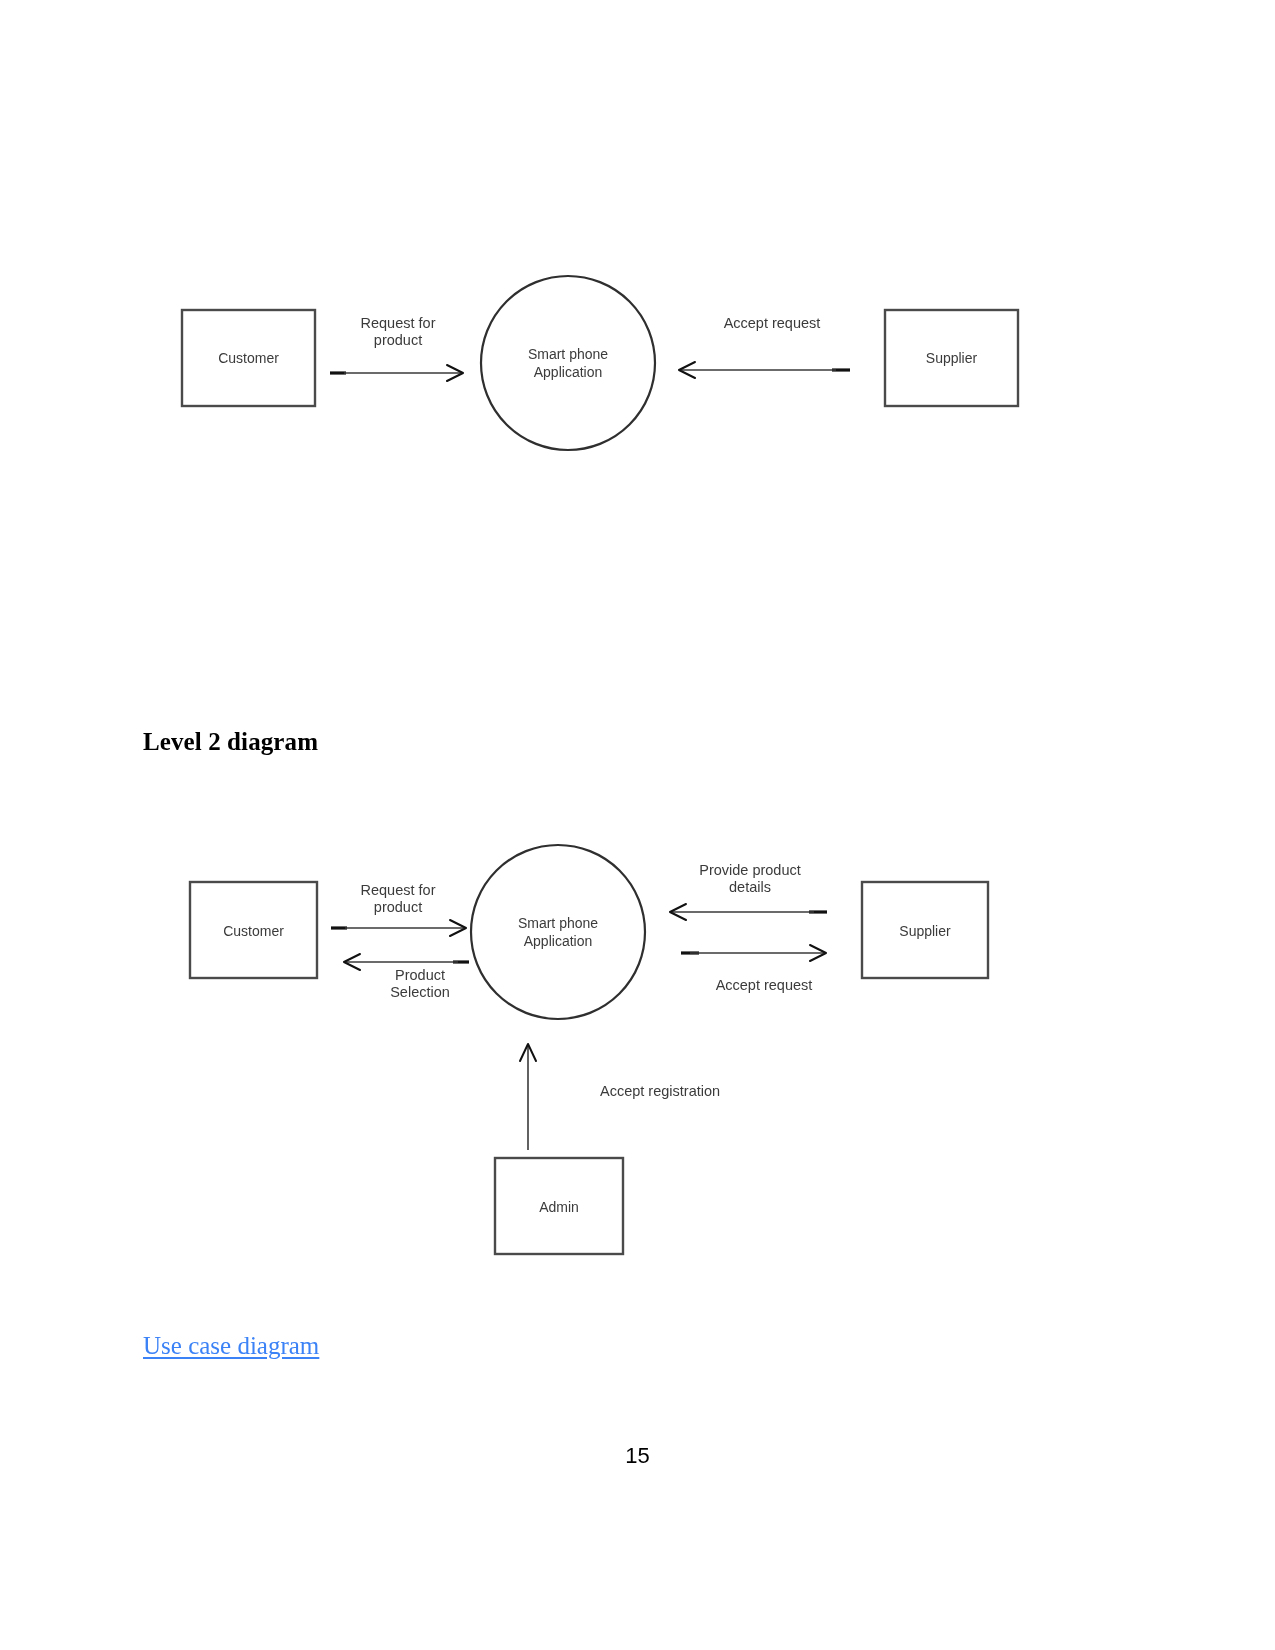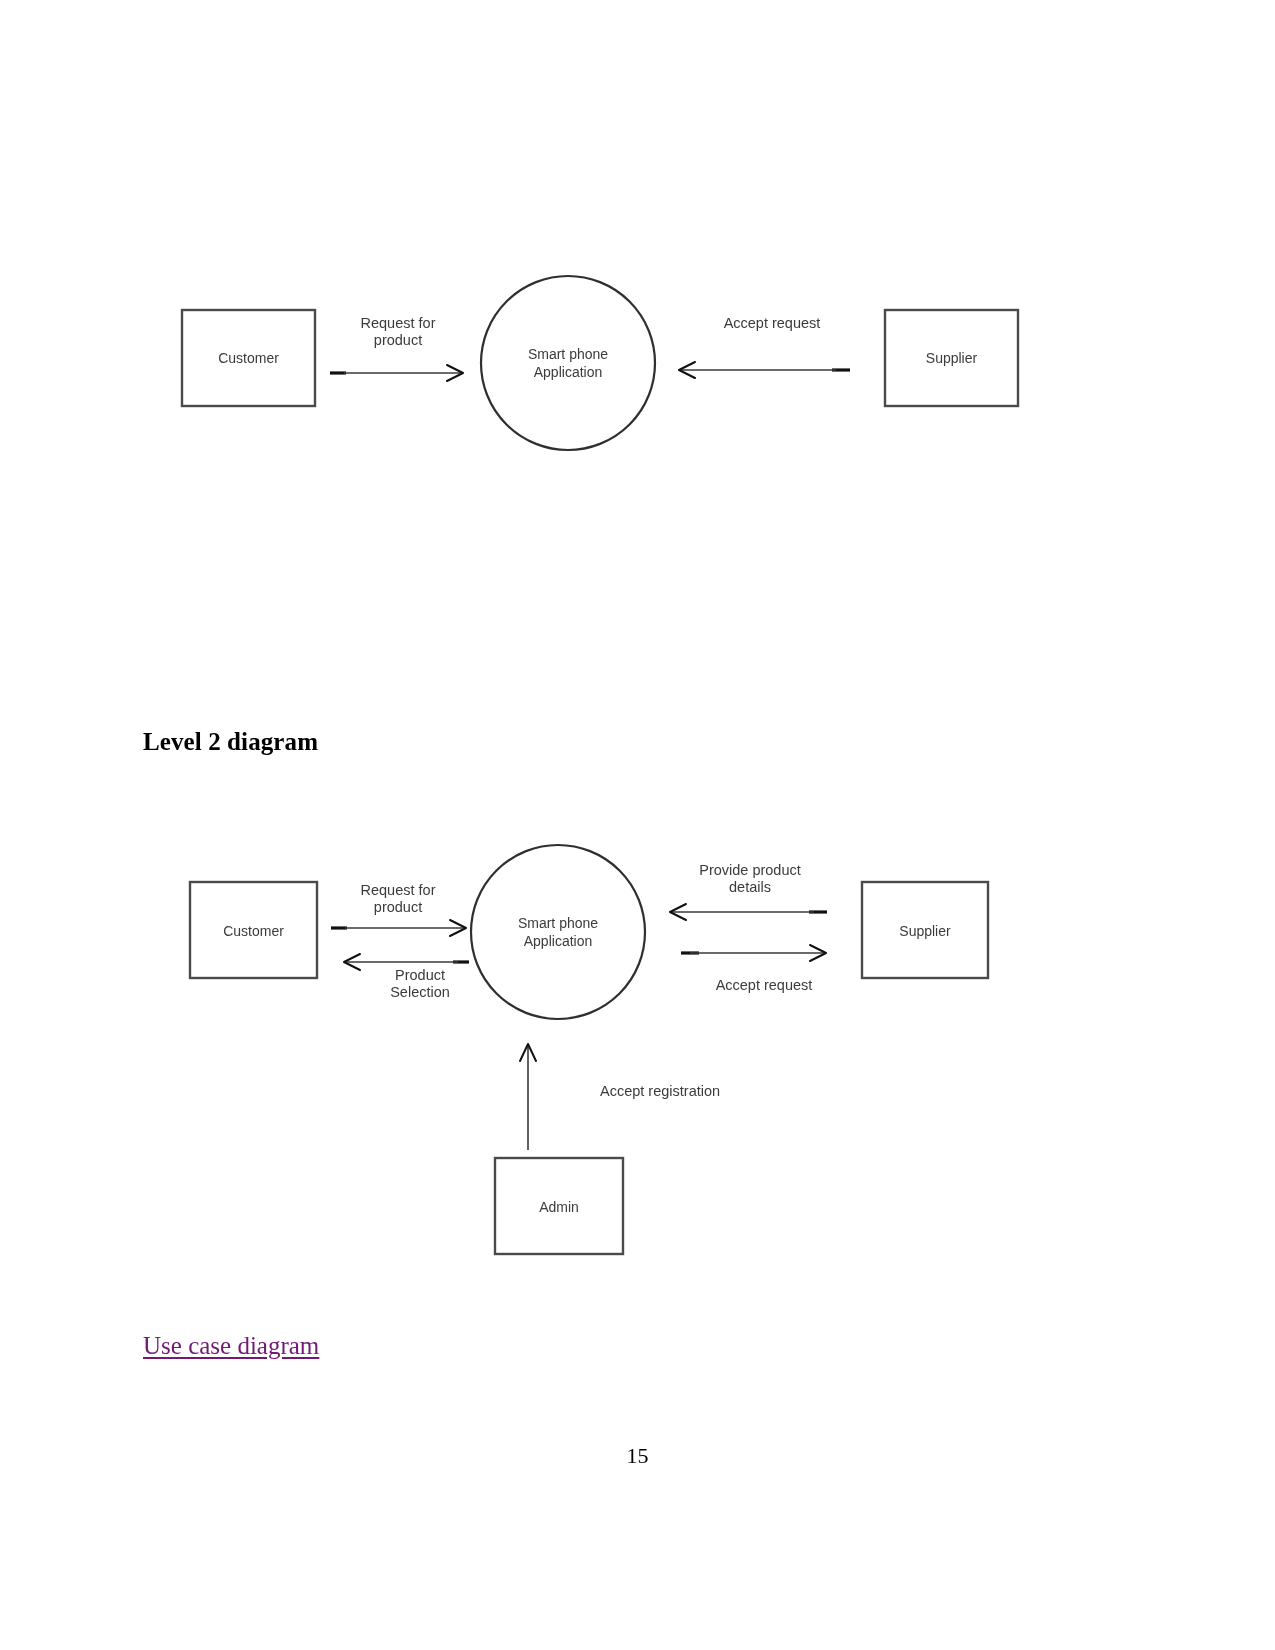--- a/index.html
+++ b/index.html
@@ -78,29 +78,29 @@
     color: #000000;
     white-space: nowrap;
     letter-spacing: 0.1px;
     margin-top: 40px;
   }
   .heading-underline {
     position: absolute;
     font-family: "Liberation Serif", "DejaVu Serif", serif;
     font-size: 25px;
     font-weight: normal;
-    color: #701a75;
+    color: #3b82f6;
     white-space: nowrap;
     text-decoration: underline;
     text-underline-offset: 3px;
     text-align: center;
   }
   .page-number {
     position: absolute;
-    font-family: Liberation Serif, serif;
+    font-family: Liberation Sans, sans-serif;
     font-size: 22px;
     color: #000000;
     text-align: center;
     width: 100%;
     left: 0;
   }
 </style>
 </head>
 <body>
 

